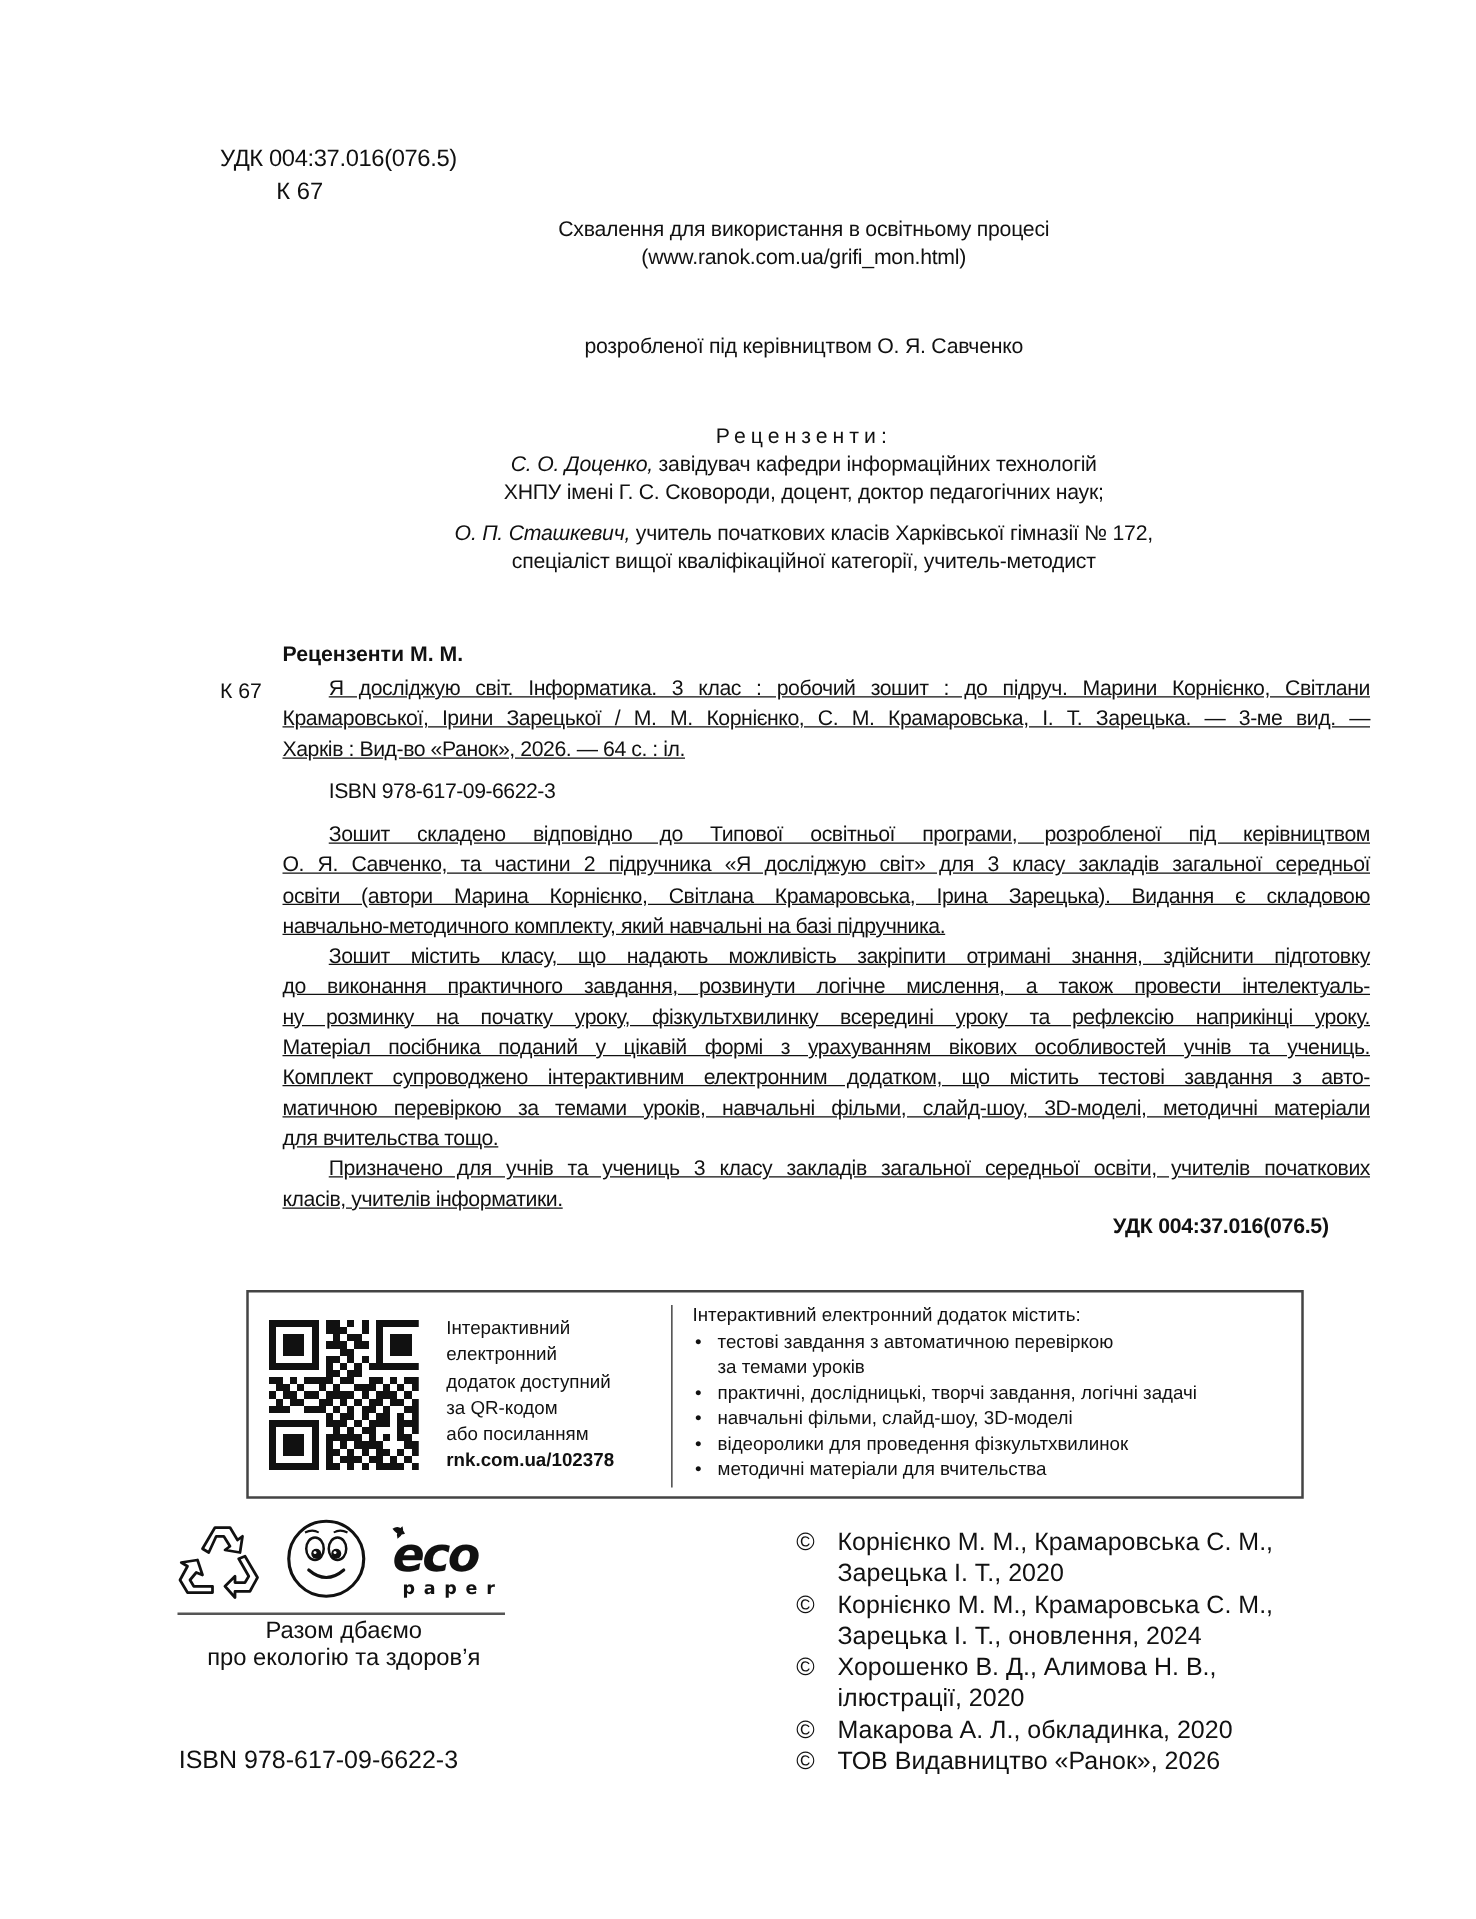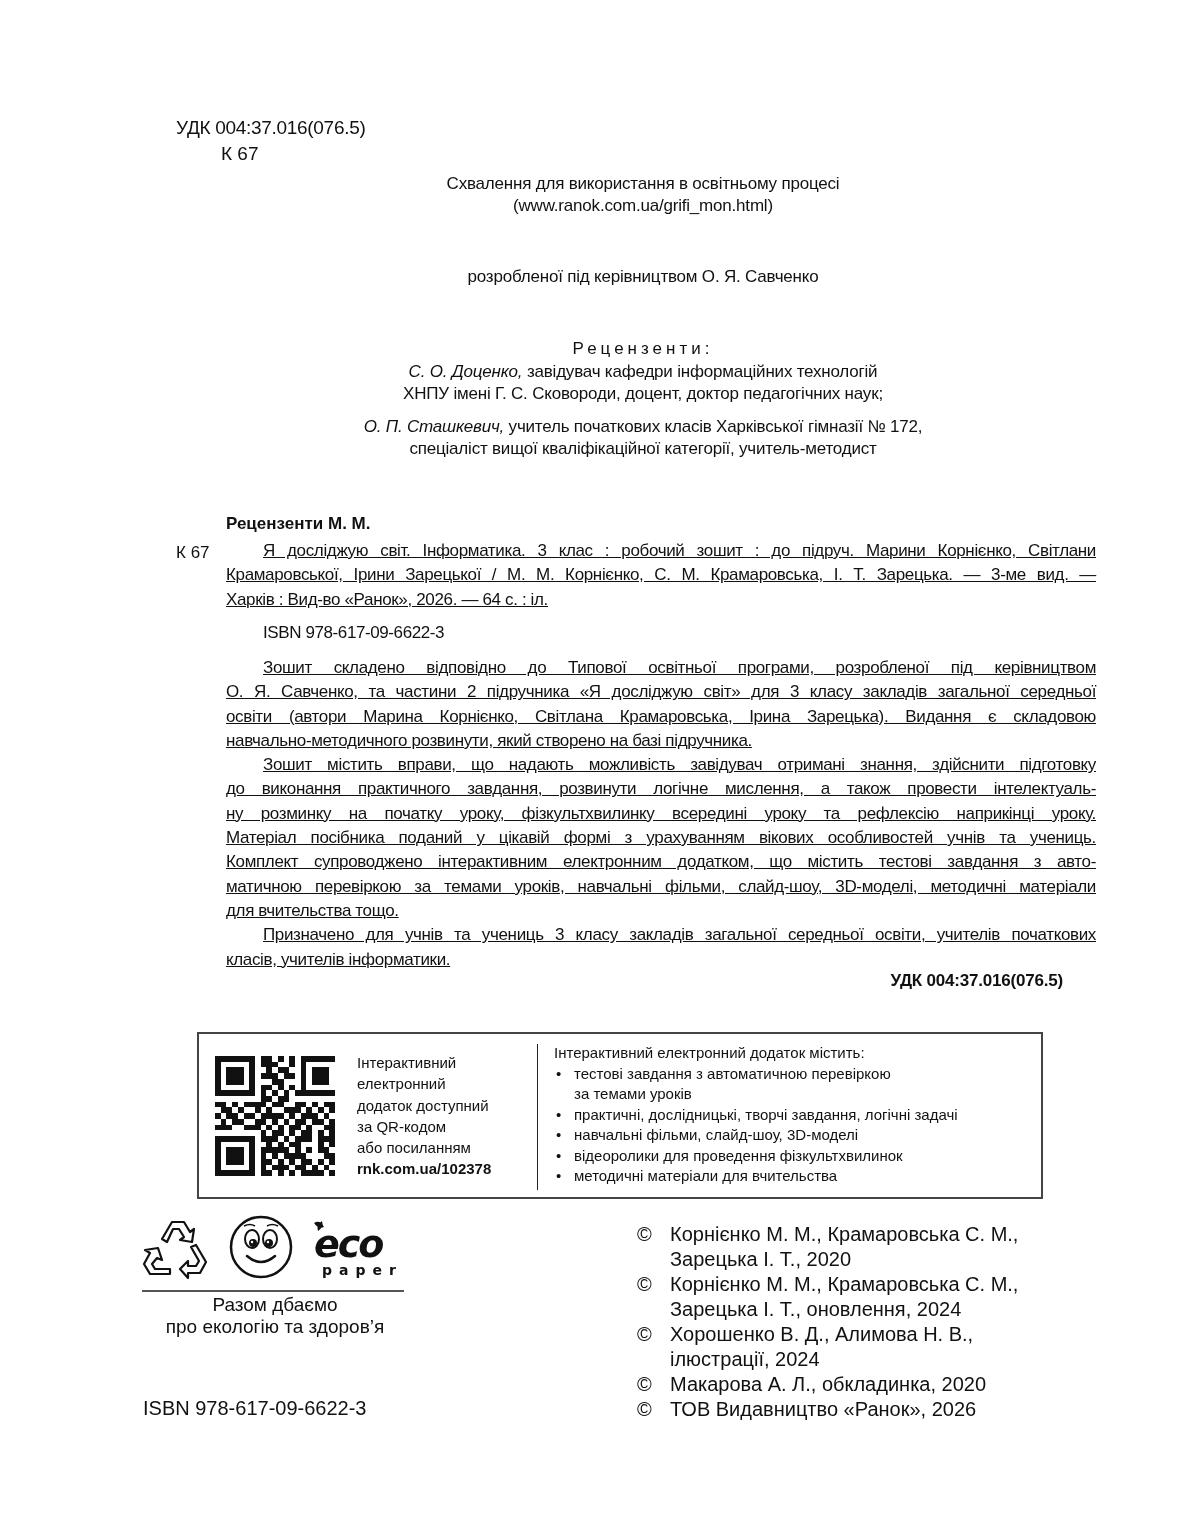--- a/index.html
+++ b/index.html
@@ -90,22 +90,22 @@
   <span class="ln ind">Я досліджую світ. Інформатика. 3 клас : робочий зошит : до підруч. Марини Корнієнко, Світлани</span>
   <span class="ln">Крамаровської, Ірини Зарецької / М. М. Корнієнко, С. М. Крамаровська, І. Т. Зарецька. — 3-ме вид. —</span>
   <span class="ln last">Харків : Вид-во «Ранок», 2026. — 64 с. : іл.</span>
 </div>
 <div id="isbn-mid" class="abs cond">ISBN 978-617-09-6622-3</div>
 
 <div id="annotation" class="abs para cond">
   <span class="ln ind">Зошит складено відповідно до Типової освітньої програми, розробленої під керівництвом</span>
   <span class="ln">О. Я. Савченко, та частини 2 підручника  «Я досліджую світ» для 3 класу закладів загальної середньої</span>
   <span class="ln">освіти (автори Марина Корнієнко, Світлана Крамаровська, Ірина Зарецька). Видання є складовою</span>
-  <span class="ln last">навчально-методичного розвинути, який створено на базі підручника.</span>
-  <span class="ln ind">Зошит містить вправи, що надають можливість завідувач отримані знання, здійснити підготовку</span>
+  <span class="ln last">навчально-методичного комплекту, який навчальні на базі підручника.</span>
+  <span class="ln ind">Зошит містить класу, що надають можливість закріпити отримані знання, здійснити підготовку</span>
   <span class="ln">до виконання практичного завдання, розвинути логічне мислення, а також провести інтелектуаль-</span>
   <span class="ln">ну розминку на початку уроку, фізкультхвилинку всередині уроку та рефлексію наприкінці уроку.</span>
   <span class="ln">Матеріал посібника поданий у цікавій формі з урахуванням вікових особливостей учнів та учениць.</span>
   <span class="ln">Комплект супроводжено інтерактивним електронним додатком, що містить тестові завдання з авто-</span>
   <span class="ln">матичною перевіркою за темами уроків, навчальні фільми, слайд-шоу, 3D-моделі, методичні матеріали</span>
   <span class="ln last">для вчительства тощо.</span>
   <span class="ln ind">Призначено для учнів та учениць 3 класу закладів загальної середньої освіти, учителів початкових</span>
   <span class="ln last">класів, учителів інформатики.</span>
 </div>
 <div id="udk-bottom" class="abs cond">УДК 004:37.016(076.5)</div>
@@ -426,21 +426,21 @@
     <span class="l">Зарецька І. Т., 2020</span>
   </div>
   <div class="item">
     <span class="sym">©</span>
     <span class="l">Корнієнко М. М., Крамаровська С. М.,</span>
     <span class="l">Зарецька І. Т., оновлення, 2024</span>
   </div>
   <div class="item">
     <span class="sym">©</span>
     <span class="l">Хорошенко В. Д., Алимова Н. В.,</span>
-    <span class="l">ілюстрації, 2024</span>
+    <span class="l">ілюстрації, 2020</span>
   </div>
   <div class="item">
     <span class="sym">©</span>
     <span class="l">Макарова А. Л., обкладинка, 2020</span>
   </div>
   <div class="item">
     <span class="sym">©</span>
     <span class="l">ТОВ Видавництво «Ранок», 2026</span>
   </div>
 </div>

